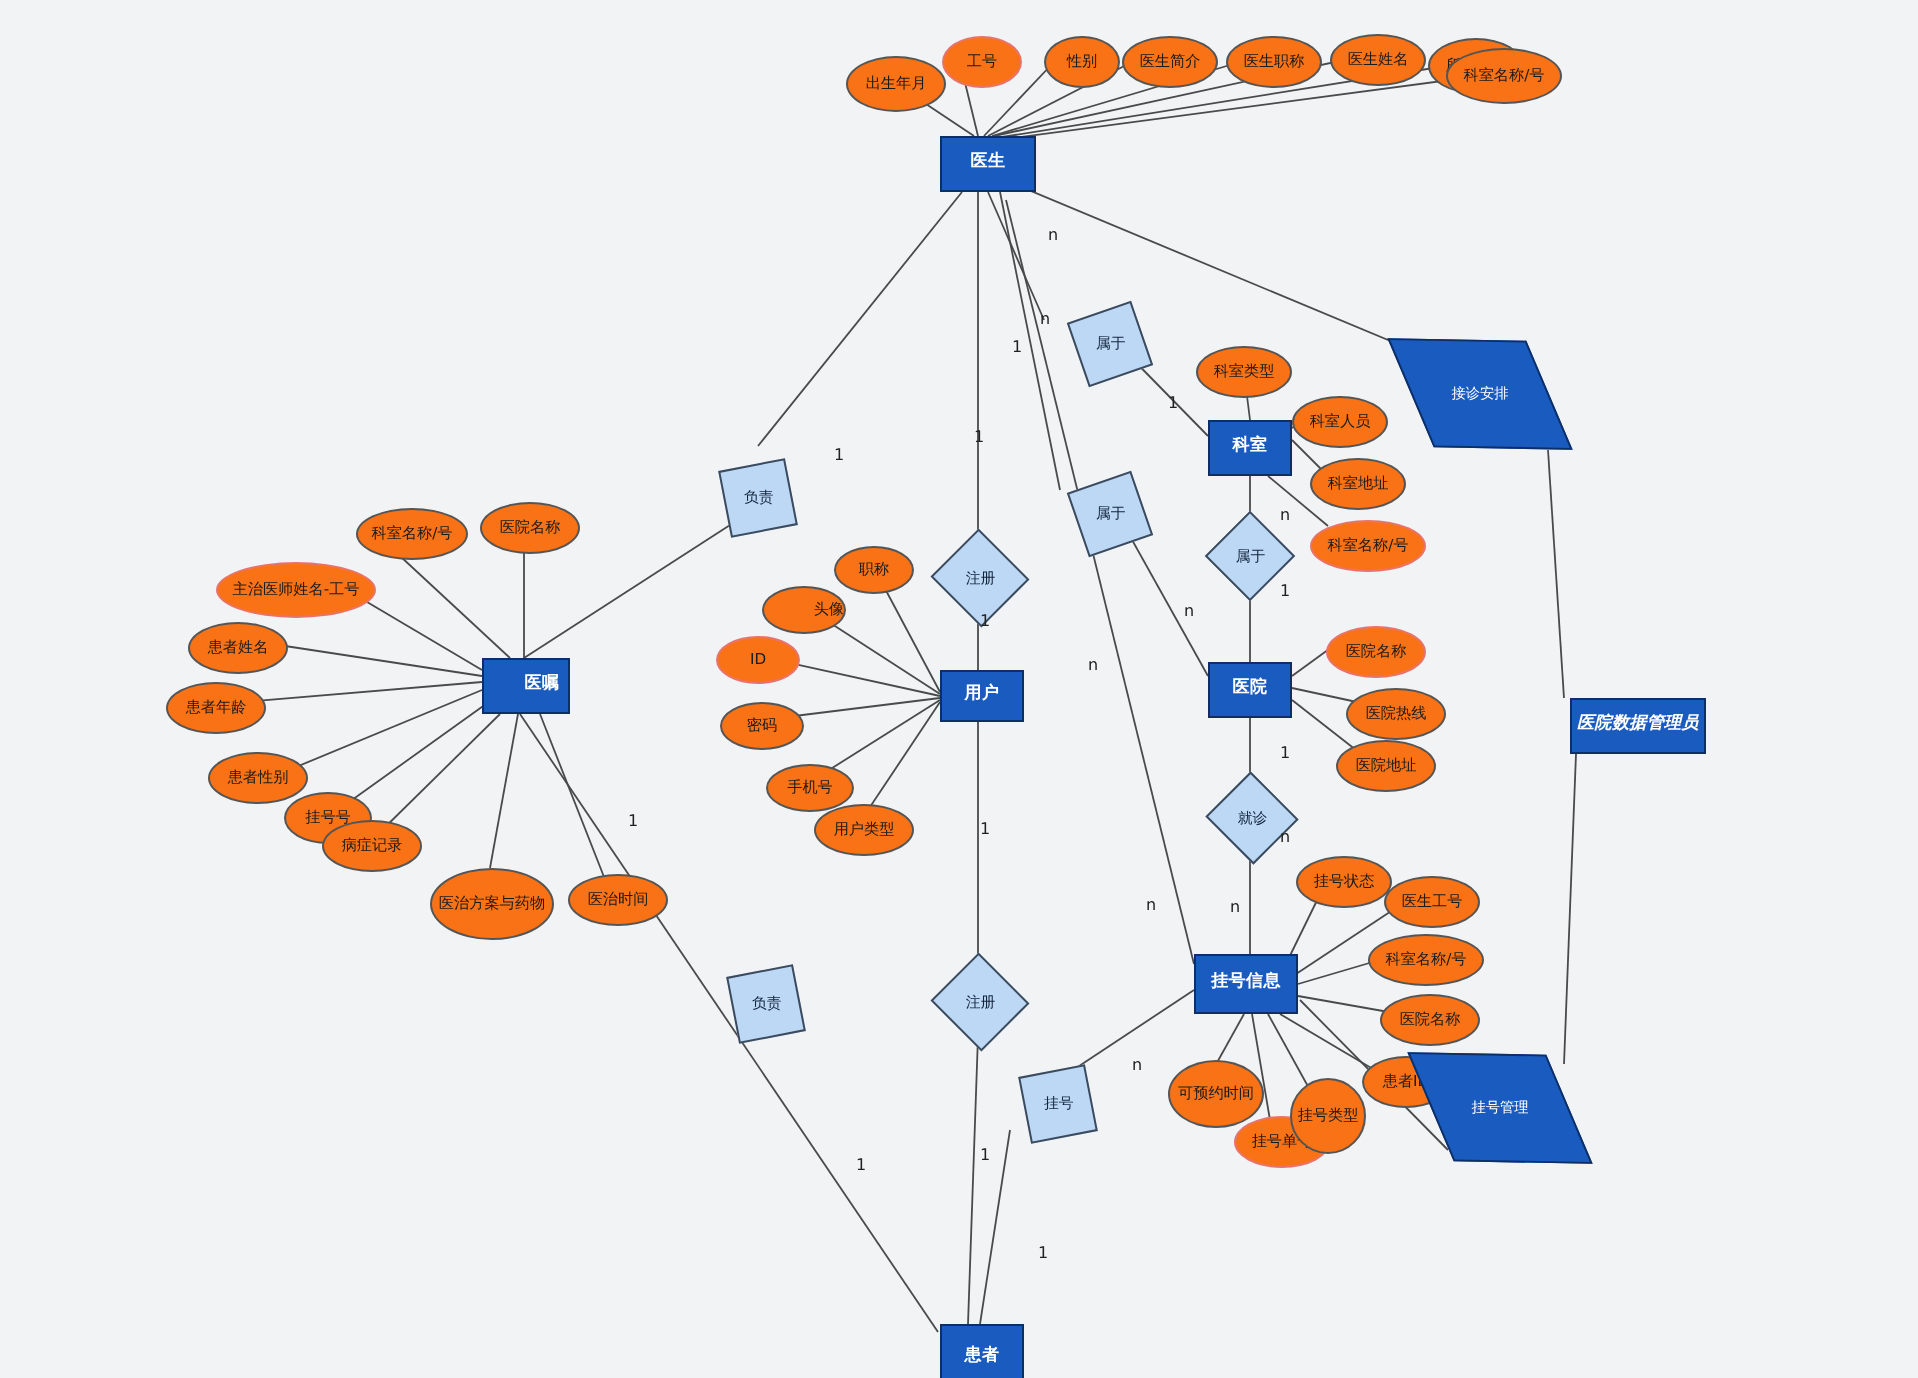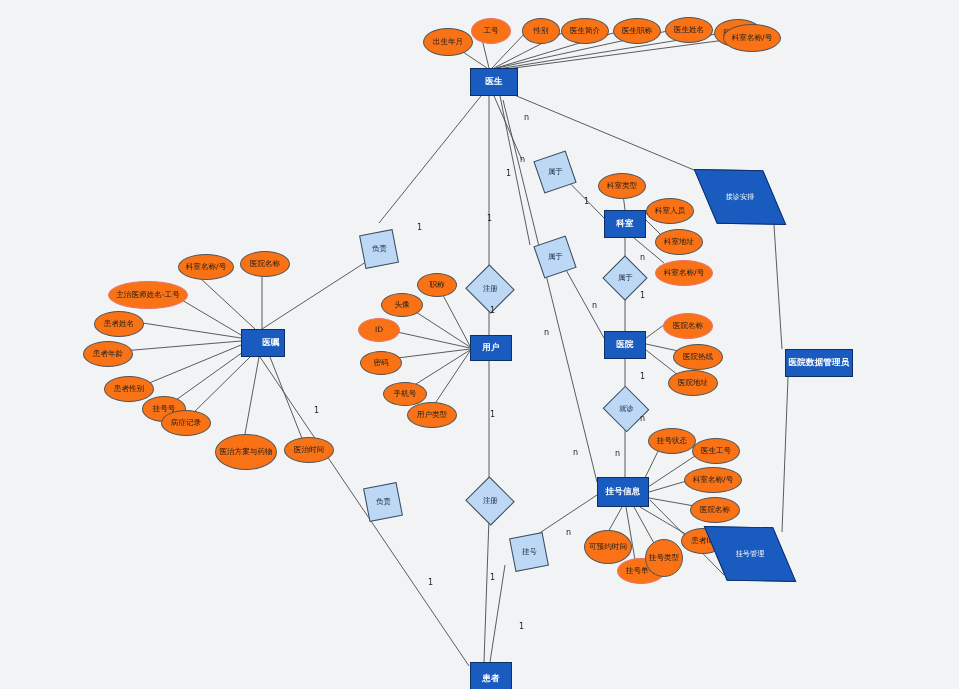--- a/index.html
+++ b/index.html
@@ -175,21 +175,21 @@
       </div>
       <div class="node entity" style="left: 604px; top: 331px; width: 42px; height: 28px;">
         <span>医院</span>
       </div>
       <div class="node entity" style="left: 597px; top: 477px; width: 52px; height: 30px;">
         <span>挂号信息</span>
       </div>
       <div class="node entity" style="left: 470px; top: 662px; width: 42px; height: 33px;">
         <span>患者</span>
       </div>
-      <div class="node entity" style="left: 785px; top: 349px; width: 68px; height: 28px;">
+      <div class="node entity" style="left: 785px; top: 349px; width: 68px; height: 28px; font-style: italic;">
         <span>医院数据管理员</span>
       </div>
       <div class="node attr" style="left: 423px; top: 28px; width: 50px; height: 28px;">
         <span>出生年月</span>
       </div>
       <div class="node attr key" style="left: 471px; top: 18px; width: 40px; height: 26px;">
         <span>工号</span>
       </div>
       <div class="node attr" style="left: 522px; top: 18px; width: 38px; height: 26px; align-items: center;">
         <span>性别</span>
@@ -235,21 +235,21 @@
       </div>
       <div class="node attr" style="left: 215px; top: 434px; width: 62px; height: 36px;">
         <span>医治方案与药物</span>
       </div>
       <div class="node attr" style="left: 284px; top: 437px; width: 50px; height: 26px;">
         <span>医治时间</span>
       </div>
       <div class="node attr" style="left: 417px; top: 273px; width: 40px; height: 24px;">
         <span>职称</span>
       </div>
-      <div class="node attr" style="left: 381px; top: 293px; width: 42px; height: 24px;">
+      <div class="node attr" style="left: 381px; top: 293px; width: 42px; height: 24px; justify-content: flex-end;">
         <span>头像</span>
       </div>
       <div class="node attr key" style="left: 358px; top: 318px; width: 42px; height: 24px;">
         <span>ID</span>
       </div>
       <div class="node attr" style="left: 360px; top: 351px; width: 42px; height: 24px;">
         <span>密码</span>
       </div>
       <div class="node attr" style="left: 383px; top: 382px; width: 44px; height: 24px;">
         <span>手机号</span>

